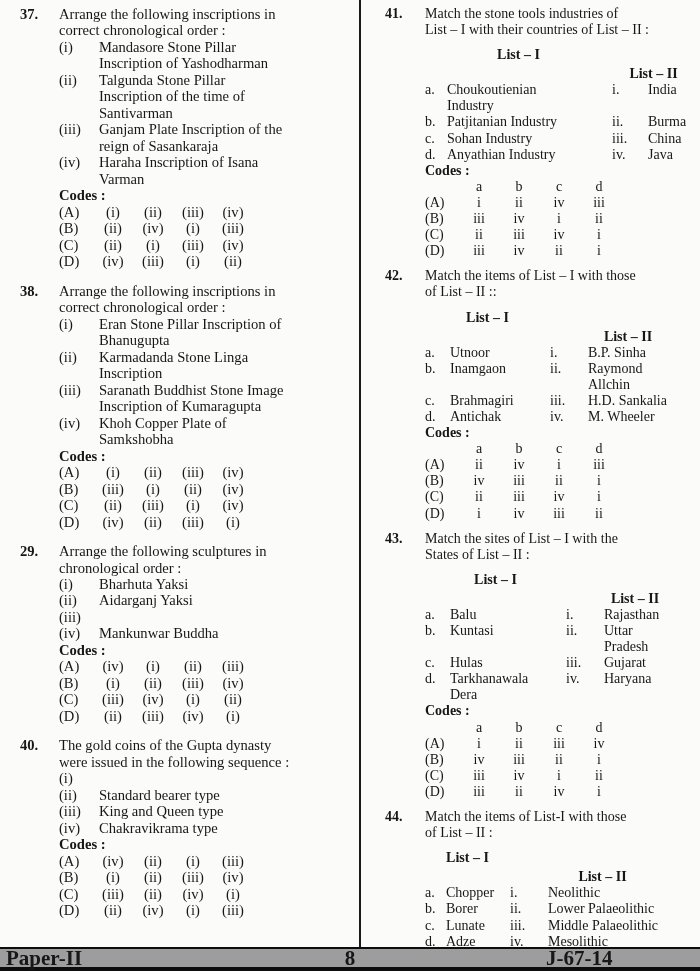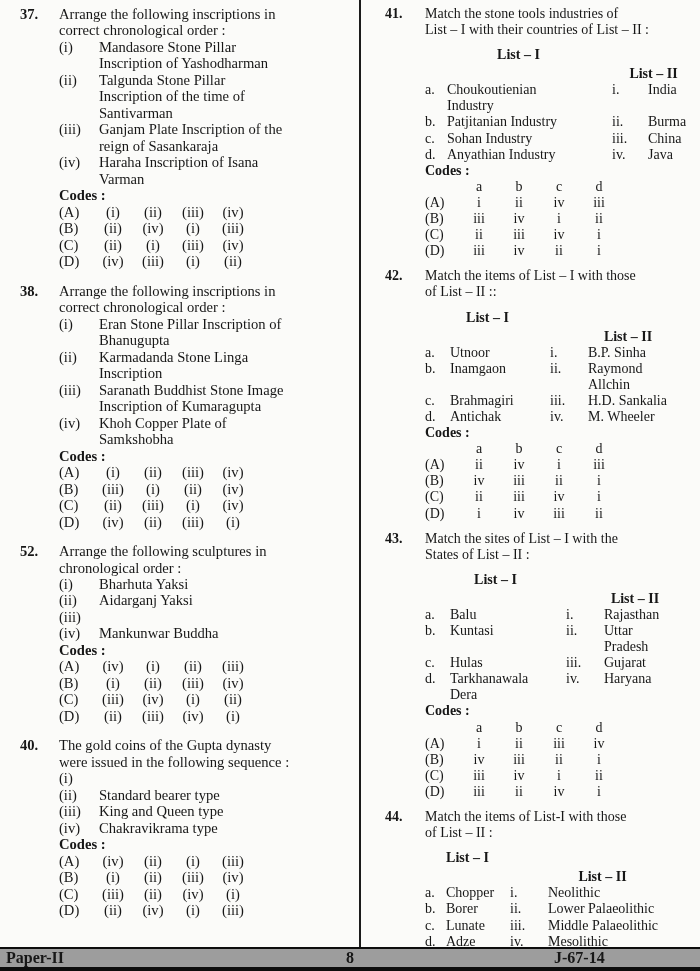--- a/index.html
+++ b/index.html
@@ -46,21 +46,21 @@
   .g44 { grid-template-columns: 21px 64px 38px 1fr; }
 
   .footer {
     position: absolute; left: 0; top: 947px;
     width: 700px; height: 24px;
     background: #9d9d9d;
     border-top: 2px solid #0d0d0d;
     border-bottom: 4px solid #0d0d0d;
     display: flex; align-items: center;
     padding: 0 6px;
-    font-weight: bold; font-size: 16px;
+    font-weight: bold; font-size: 21px;
   }
   .f1 { flex: 1; text-align: left; }
   .f2 { flex: 1; text-align: center; }
   .f3 { flex: 1; text-align: center; }
 </style>
 </head>
 <body>
 
 <div class="page">
   <div class="cols">
@@ -176,21 +176,21 @@
               <span class="cl">(D)</span>
               <span class="cc">(iv)</span>
               <span class="cc">(ii)</span>
               <span class="cc">(iii)</span>
               <span class="cc">(i)</span>
             </div>
         </div>
       </div>
 
       <div class="q">
-        <div class="qn">52.</div>
+        <div class="qn">29.</div>
         <div class="qb">
           <p class="stem">Arrange the following sculptures in
 chronological order :</p>
           <div class="item">
               <span class="il">(i)</span>
               <span class="it">Bharhuta Yaksi</span>
             </div>
           <div class="item">
               <span class="il">(ii)</span>
               <span class="it">Aidarganj Yaksi</span>

